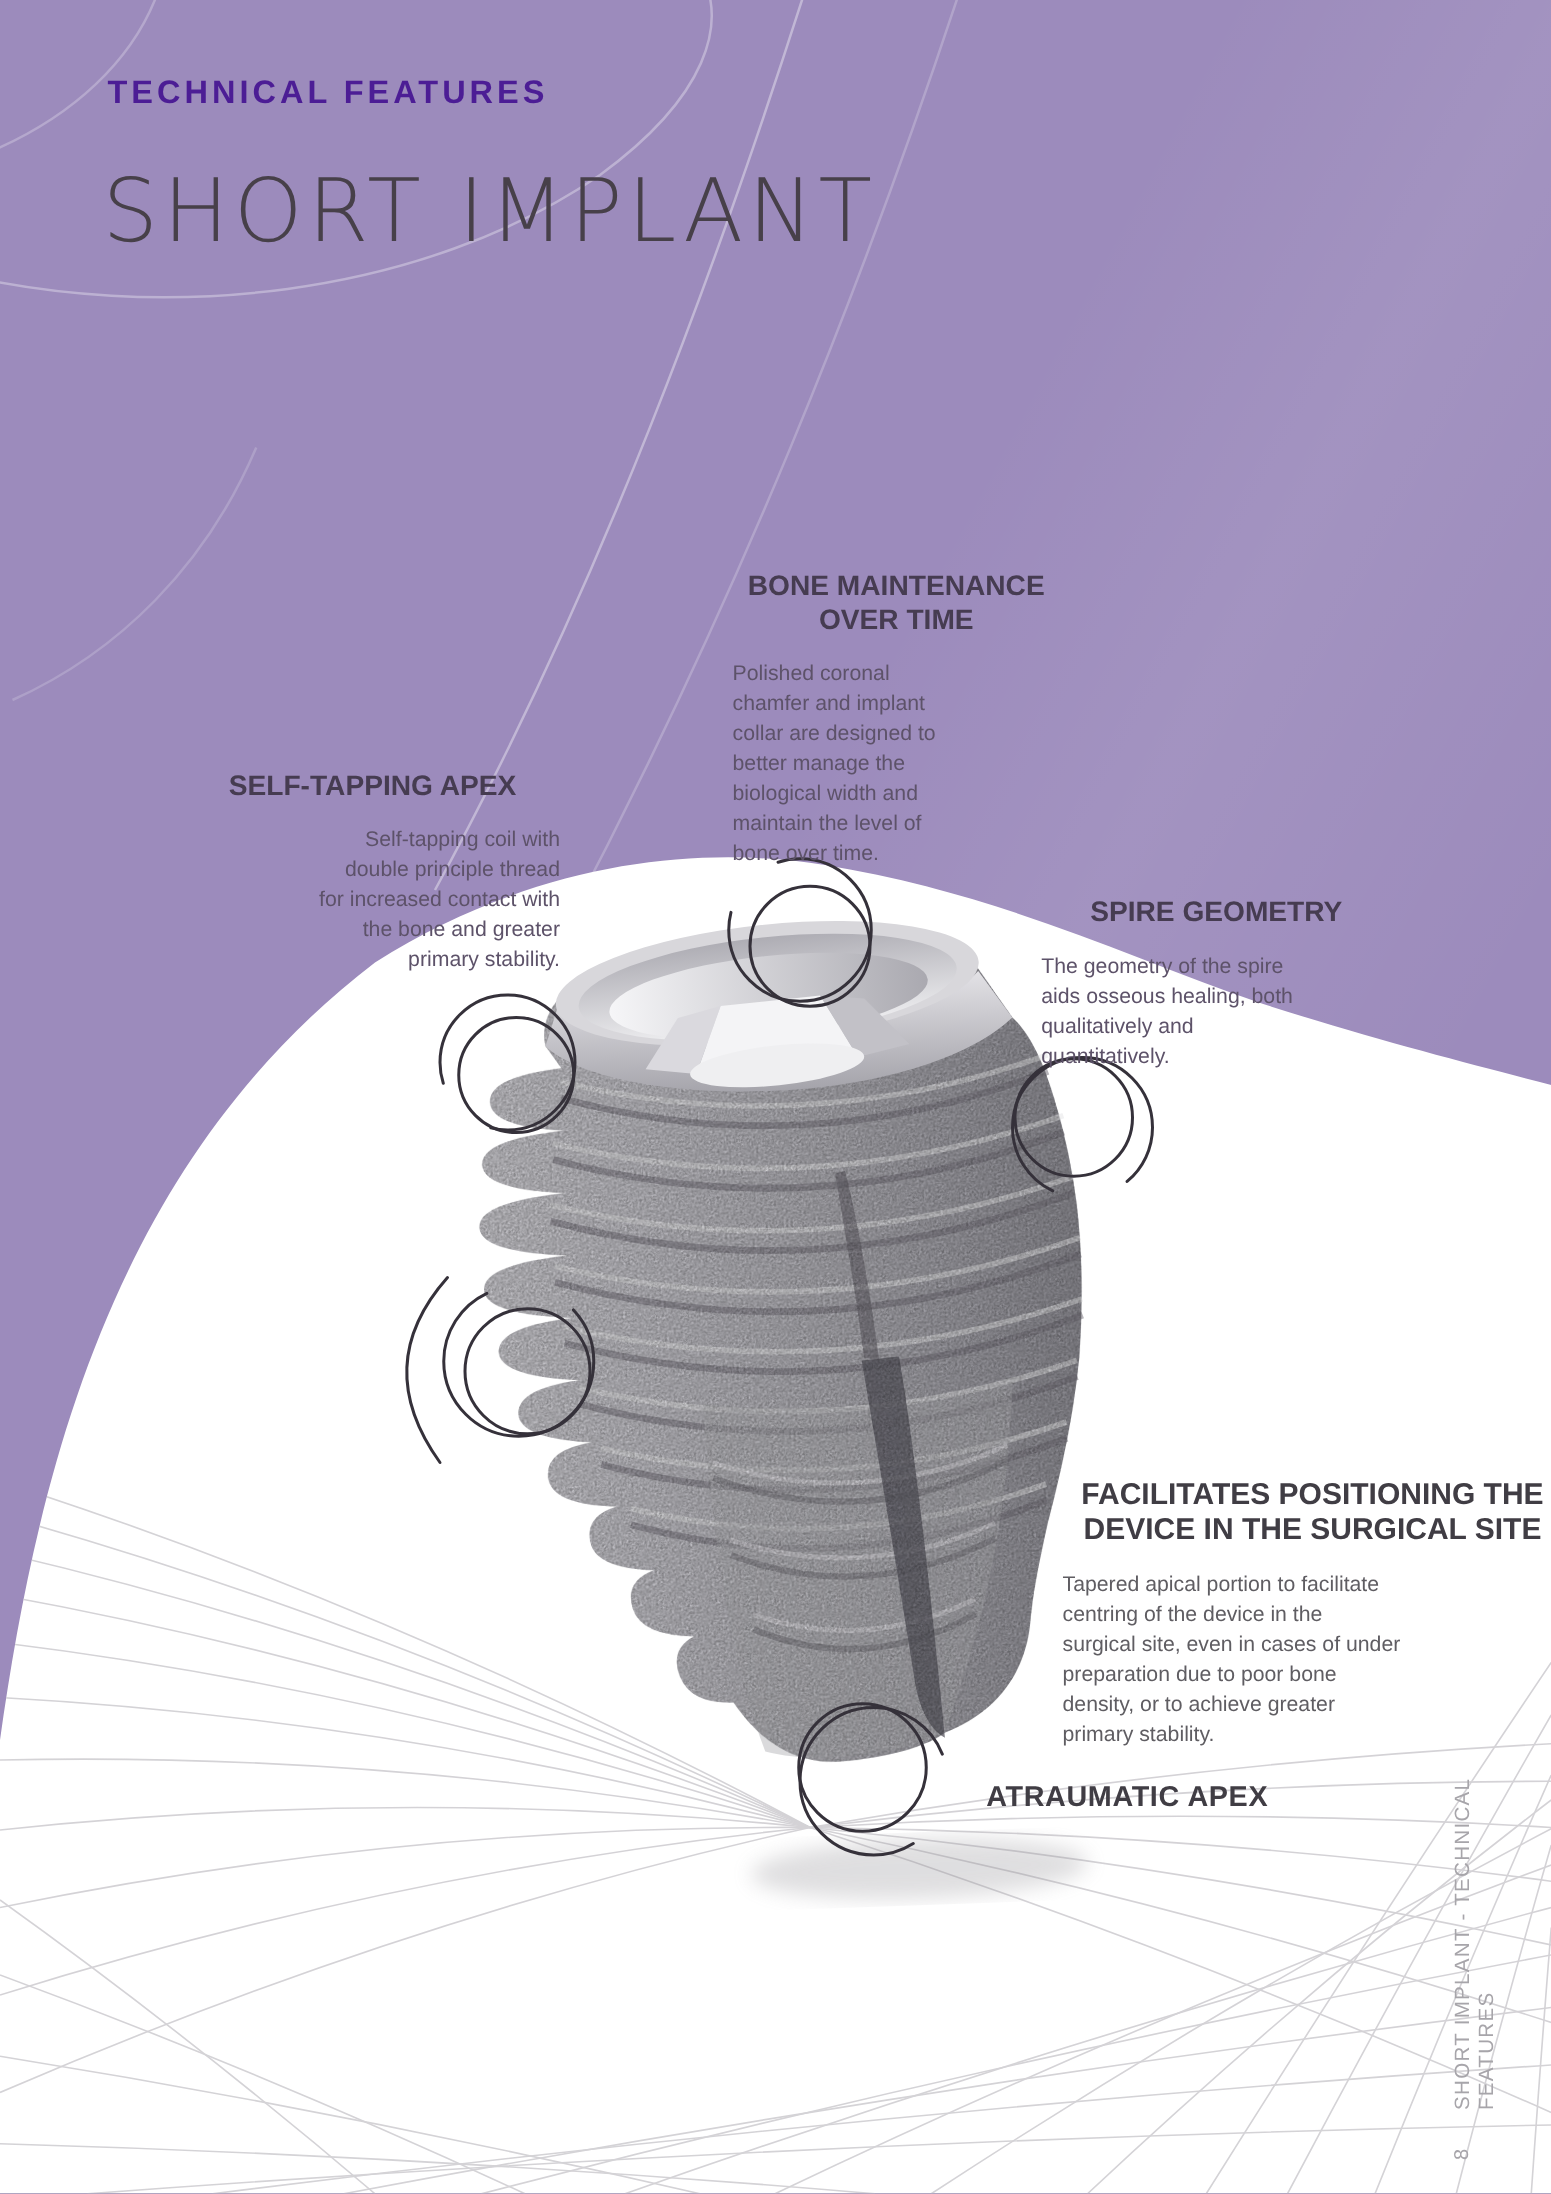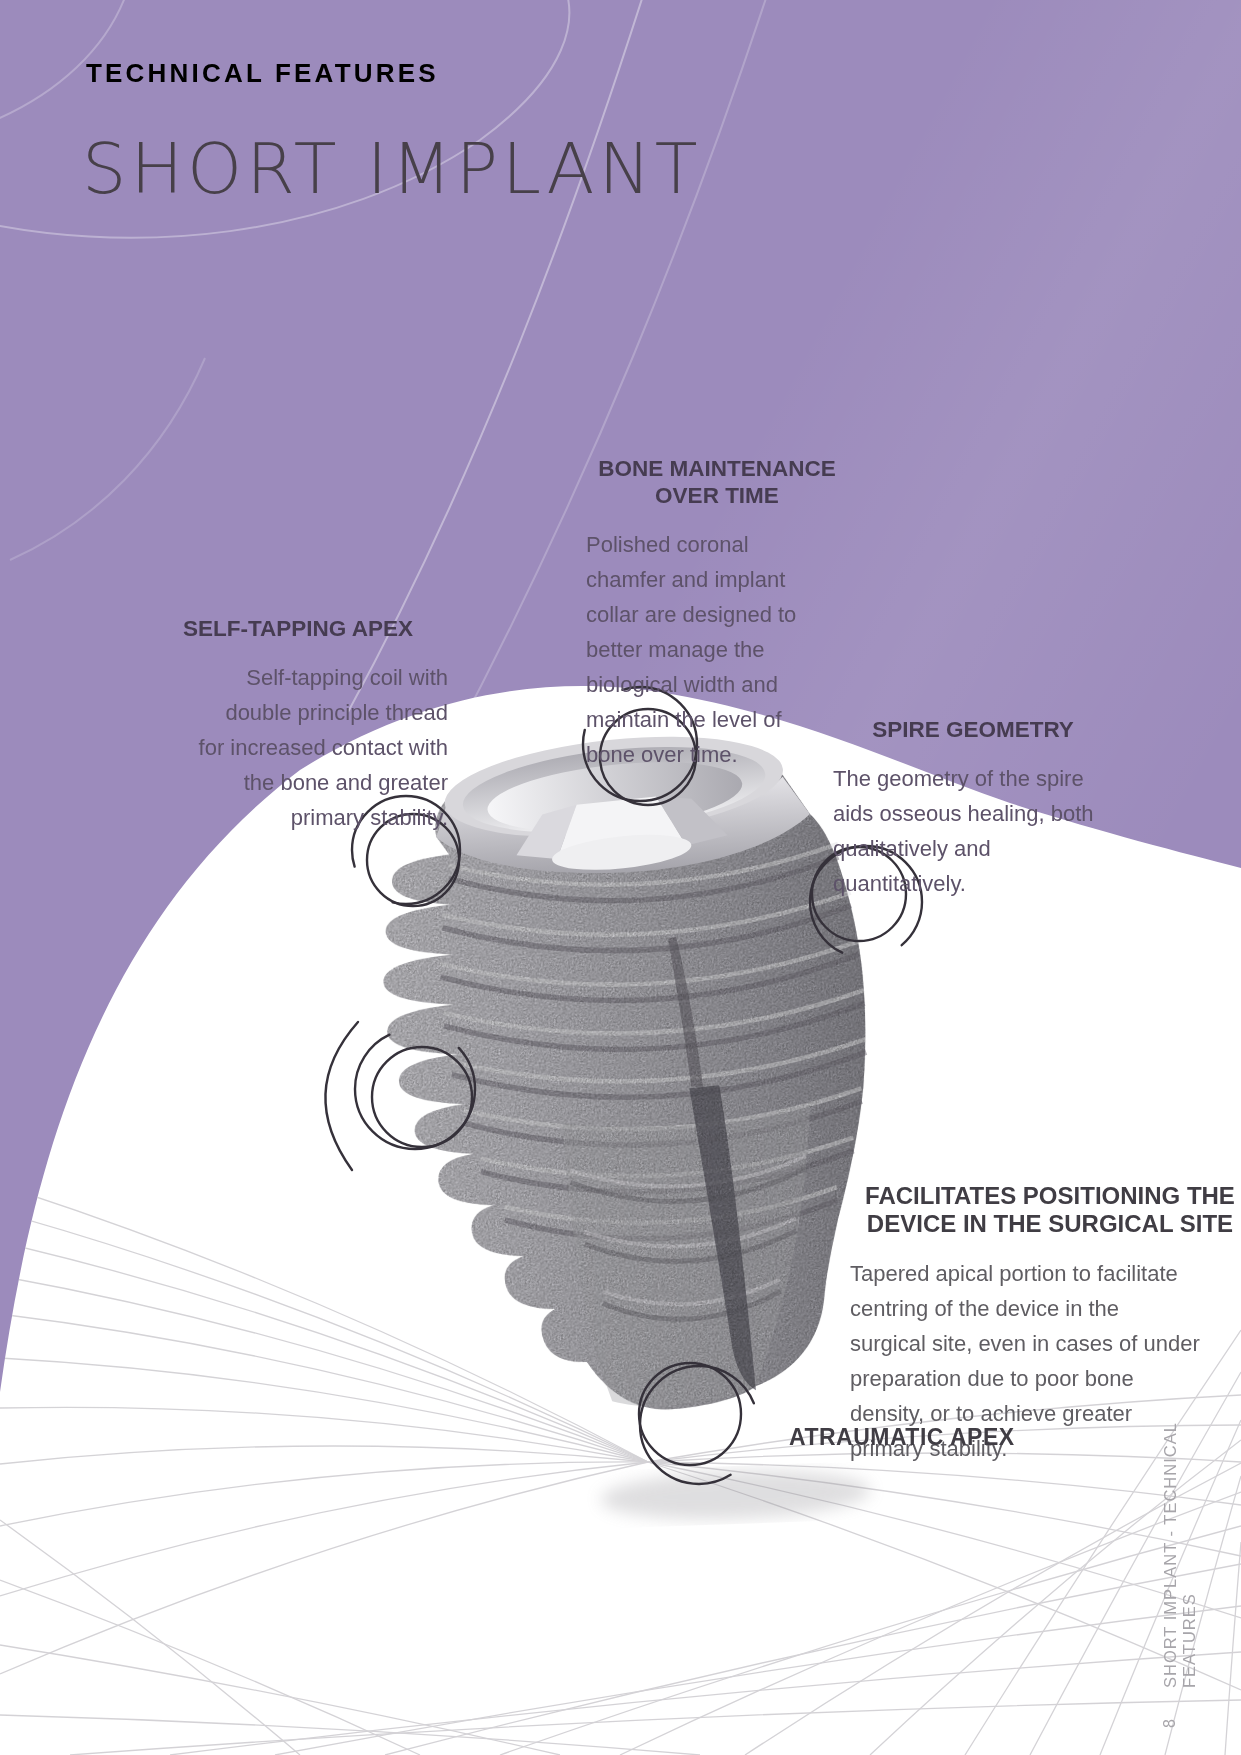--- a/index.html
+++ b/index.html
@@ -10,28 +10,28 @@
   }
   .page::before{
     content:"";position:absolute;inset:0;
     background:linear-gradient(118deg, rgba(255,255,255,0) 45%, rgba(255,255,255,.07) 58%, rgba(255,255,255,0) 75%);
     pointer-events:none;
   }
   svg.art{position:absolute;left:0;top:0;}
   .txt{position:absolute;white-space:pre-line;}
   .eyebrow{
     left:86px;top:58px;font-size:26px;font-weight:700;letter-spacing:3.2px;
-    color:#000000;
+    color:#4c1d95;
   }
   .pagetitle{
     left:82px;top:134px;font-size:70px;font-weight:200;letter-spacing:4px;
     color:#474049;font-family:"DejaVu Sans", sans-serif;line-height:1;
   }
   .co-h{font-size:22.5px;font-weight:700;line-height:27px;color:#463c51;text-align:center;}
-  .co-b{font-size:22px;line-height:35px;color:#5d5269;}
+  .co-b{font-size:17px;line-height:24px;color:#5d5269;}
   .on-white .co-h{color:#403d44;}
   .on-white .co-b{color:#5f5d62;}
   .al-r{text-align:right;}
   .blk-bone{left:586px;top:437px;width:262px;}
   .blk-self{left:148px;top:597px;width:300px;}
   .blk-spire{left:833px;top:698px;width:280px;}
   .blk-improved{left:56px;top:944px;width:278px;}
   .blk-facilitates{left:850px;top:1164px;width:400px;}
   .blk-facilitates .co-h{font-size:24px;line-height:28px;}
   .blk-atraumatic{left:789px;top:1406px;}

